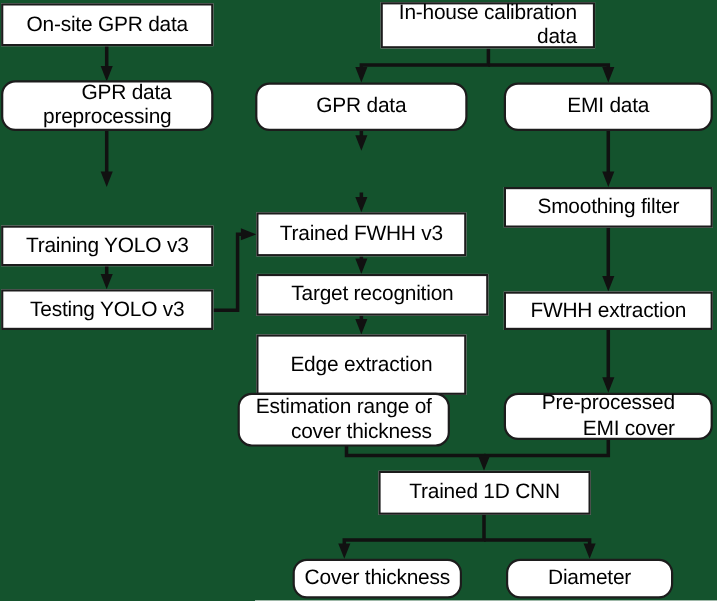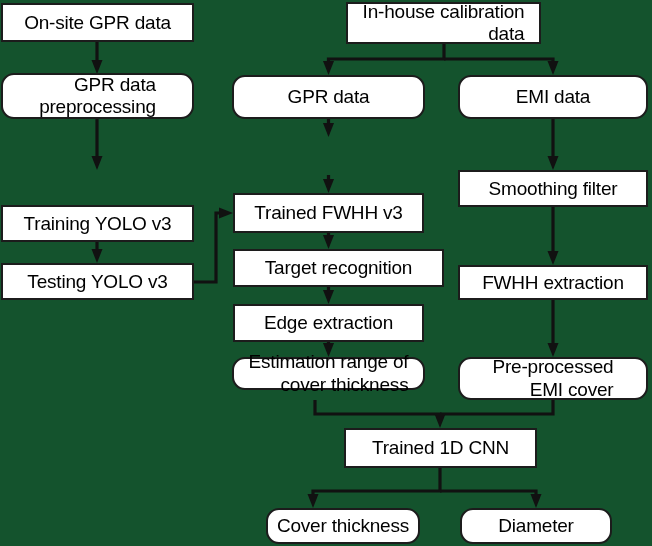--- a/index.html
+++ b/index.html
@@ -157,23 +157,23 @@
   <div class="node two-line" style="left:346px; top:2px; width:195px; height:42px;">In-house calibration
 data</div>
 
   <div class="node rounded" style="left:232px; top:75px; width:193px; height:44px;">GPR data</div>
 
 
   <div class="node" style="left:233px; top:193px; width:191px; height:40px;">Trained FWHH v3</div>
 
   <div class="node" style="left:233px; top:249px; width:211px; height:38px;">Target recognition</div>
 
-  <div class="node" style="left:233px; top:304px; width:191px; height:38px;">Edge extraction</div>
+  <div class="node" style="left:233px; top:304px; width:191px; height:55px;">Edge extraction</div>
 
-  <div class="node rounded two-line" style="left:232px; top:357px; width:193px; height:33px;">Estimation range of
+  <div class="node rounded two-line" style="left:216px; top:357px; width:193px; height:49px;">Estimation range of
 cover thickness</div>
 
   <div class="node rounded" style="left:458px; top:75px; width:190px; height:44px;">EMI data</div>
 
   <div class="node" style="left:458px; top:170px; width:190px; height:37px;">Smoothing filter</div>
 
   <div class="node" style="left:458px; top:265px; width:190px; height:35px;">FWHH extraction</div>
 
   <div class="node rounded two-line" style="left:458px; top:357px; width:190px; height:43px;">Pre-processed
 EMI cover</div>

